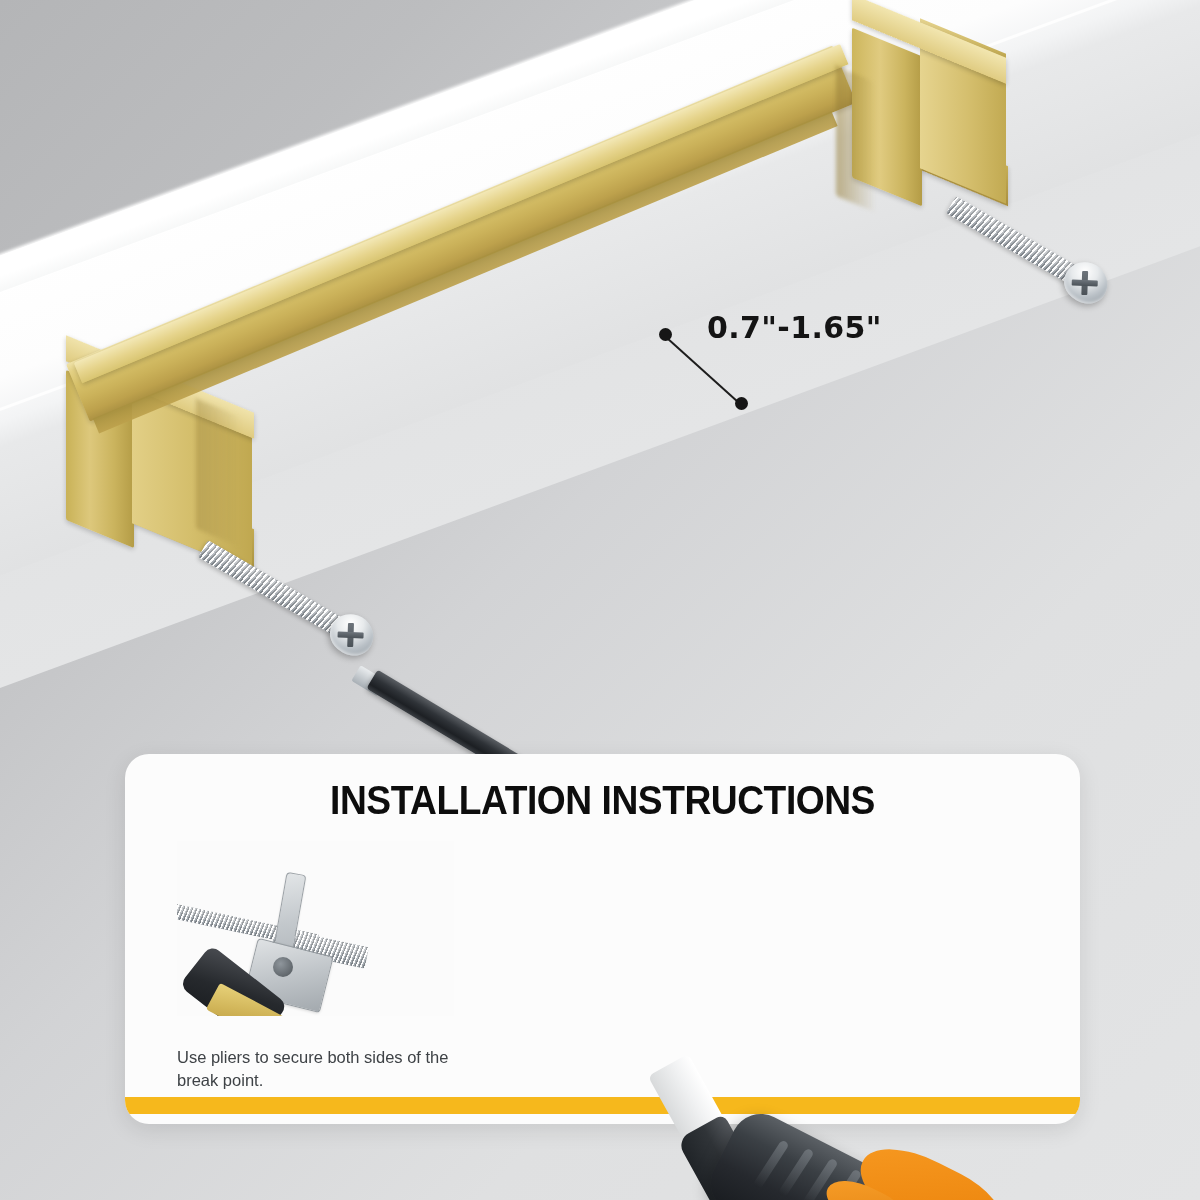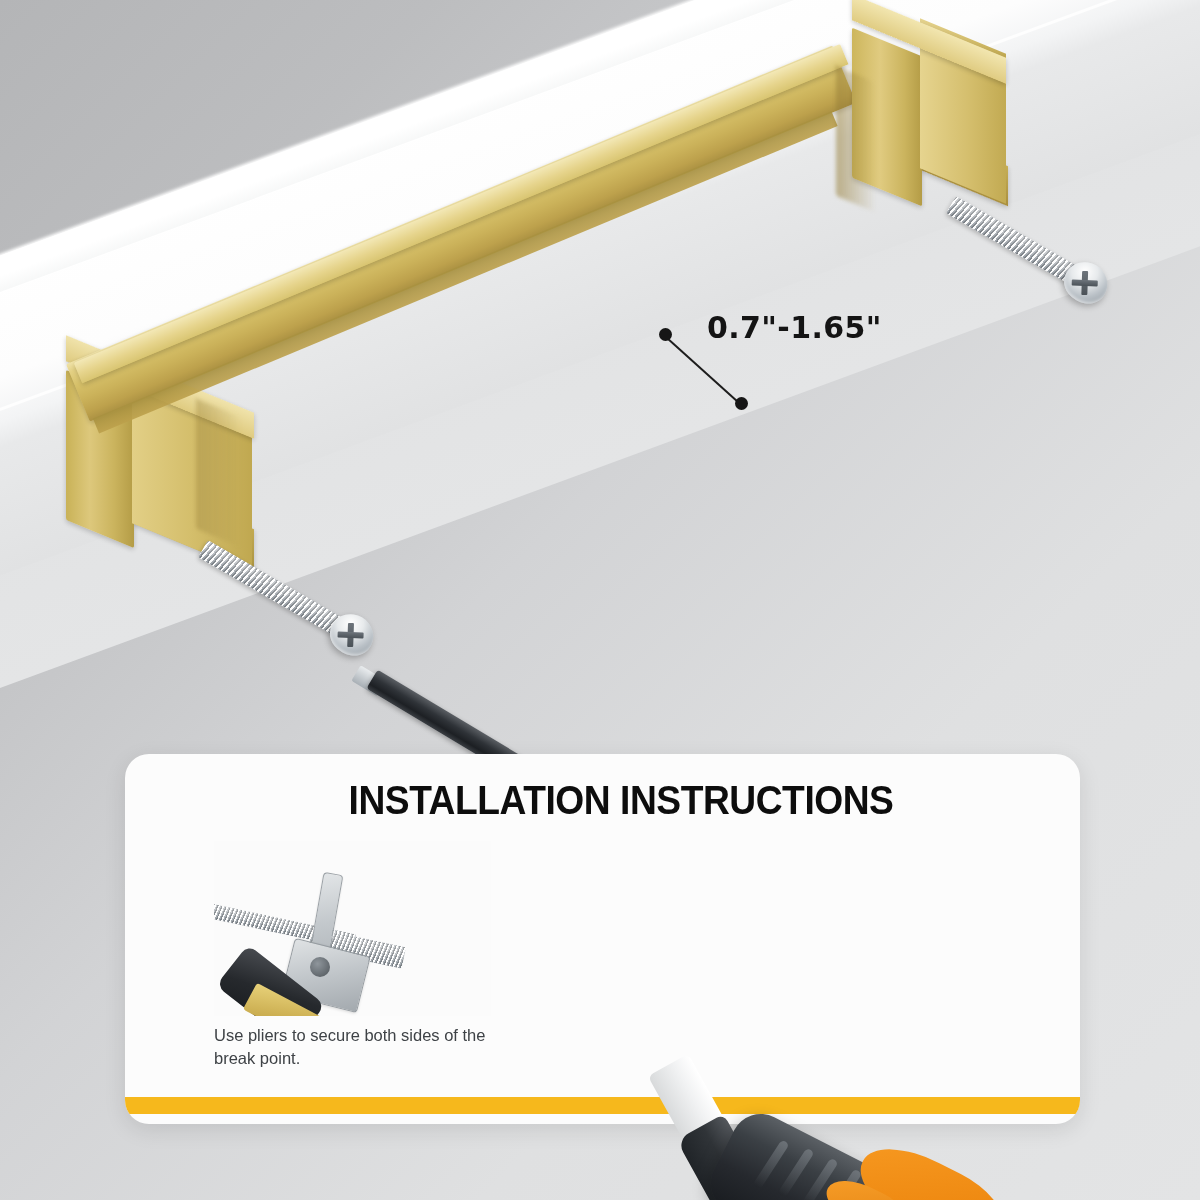--- a/index.html
+++ b/index.html
@@ -262,21 +262,20 @@
 
   
   .card {
     position: absolute;
     left: 125px; top: 754px;
     width: 955px; height: 370px;
     background: #fcfcfc;
     border-radius: 24px;
     box-shadow: 0 6px 22px rgba(0,0,0,.10);
     overflow: hidden;
-    padding-left: 37px;
   }
   .card-title {
     margin-top: 24px;
     text-align: center;
     font-size: 40px;
     font-weight: 700;
     color: #0d0d0d;
     letter-spacing: -0.5px;
     font-family: "Liberation Sans Narrow", "Liberation Sans", sans-serif;
     transform: scaleX(.93);
@@ -294,21 +293,21 @@
   }
   .step { width: 277px; }
   .thumb {
     position: relative;
     width: 277px; height: 175px;
     background: #f4f5f6;
     overflow: hidden;
   }
   .thumb-inner { position: absolute; inset: 0; background: #fbfbfb; }
   .caption {
-    margin-top: 8px;
+    margin-top: 30px;
     font-size: 16.5px;
     line-height: 1.38;
     color: #3e4246;
   }
 
   
   .p-screw {
     position: absolute; height: 15px; border-radius: 2px;
     background:
       repeating-linear-gradient(100deg,

